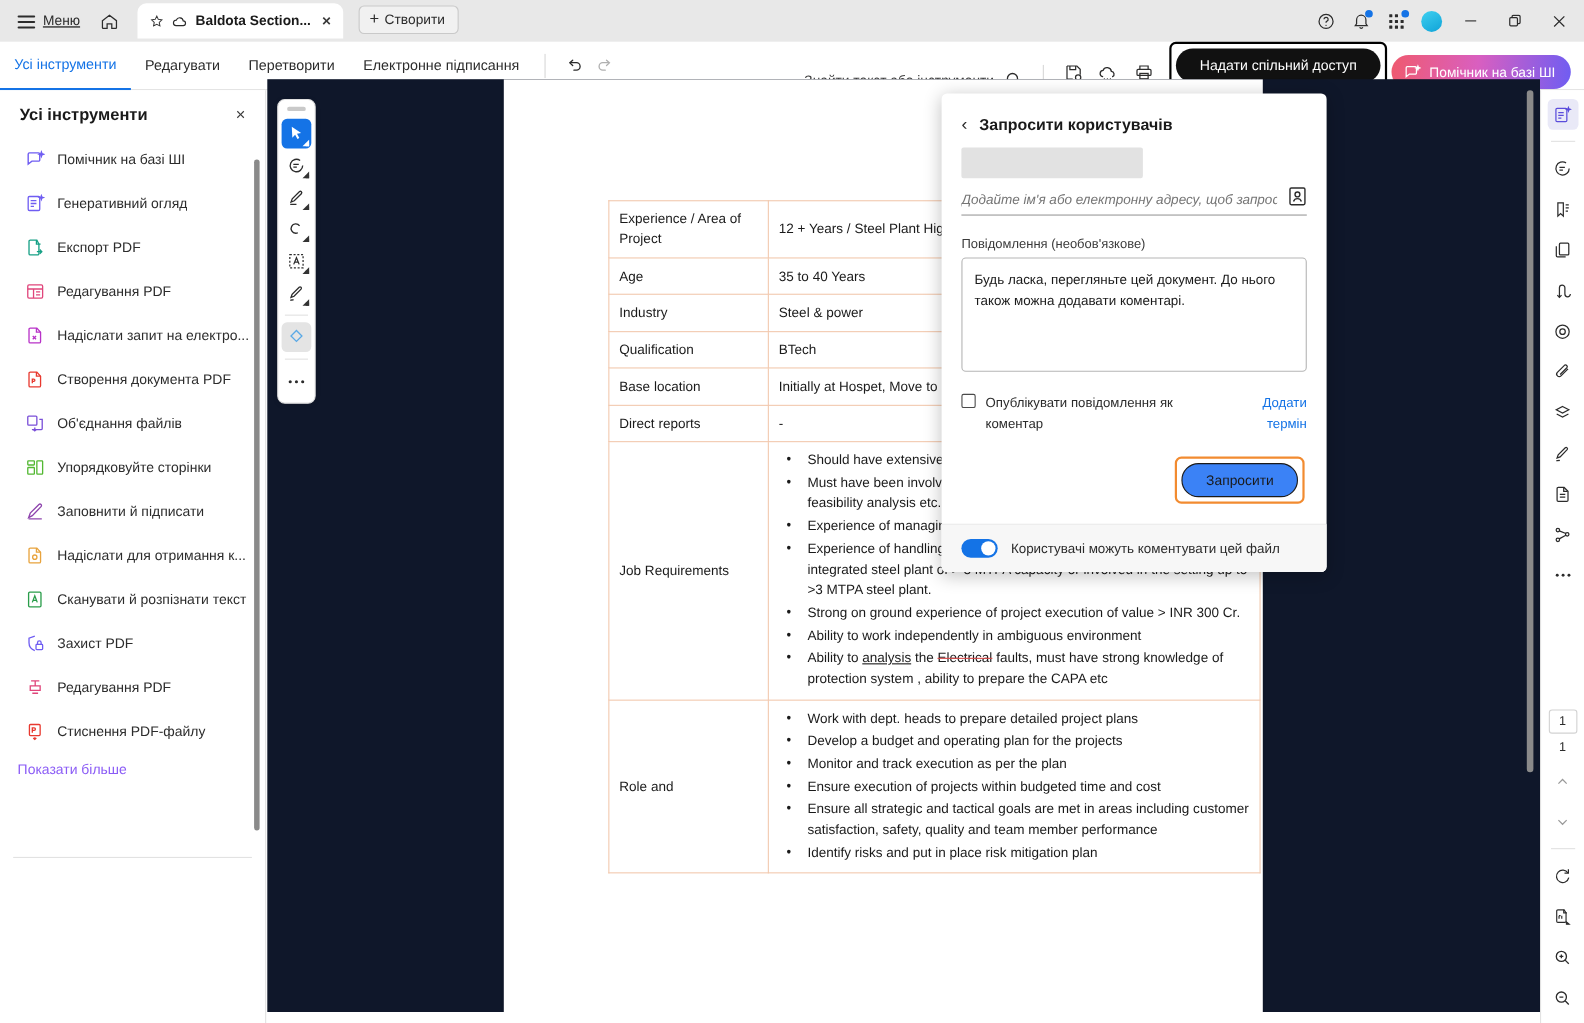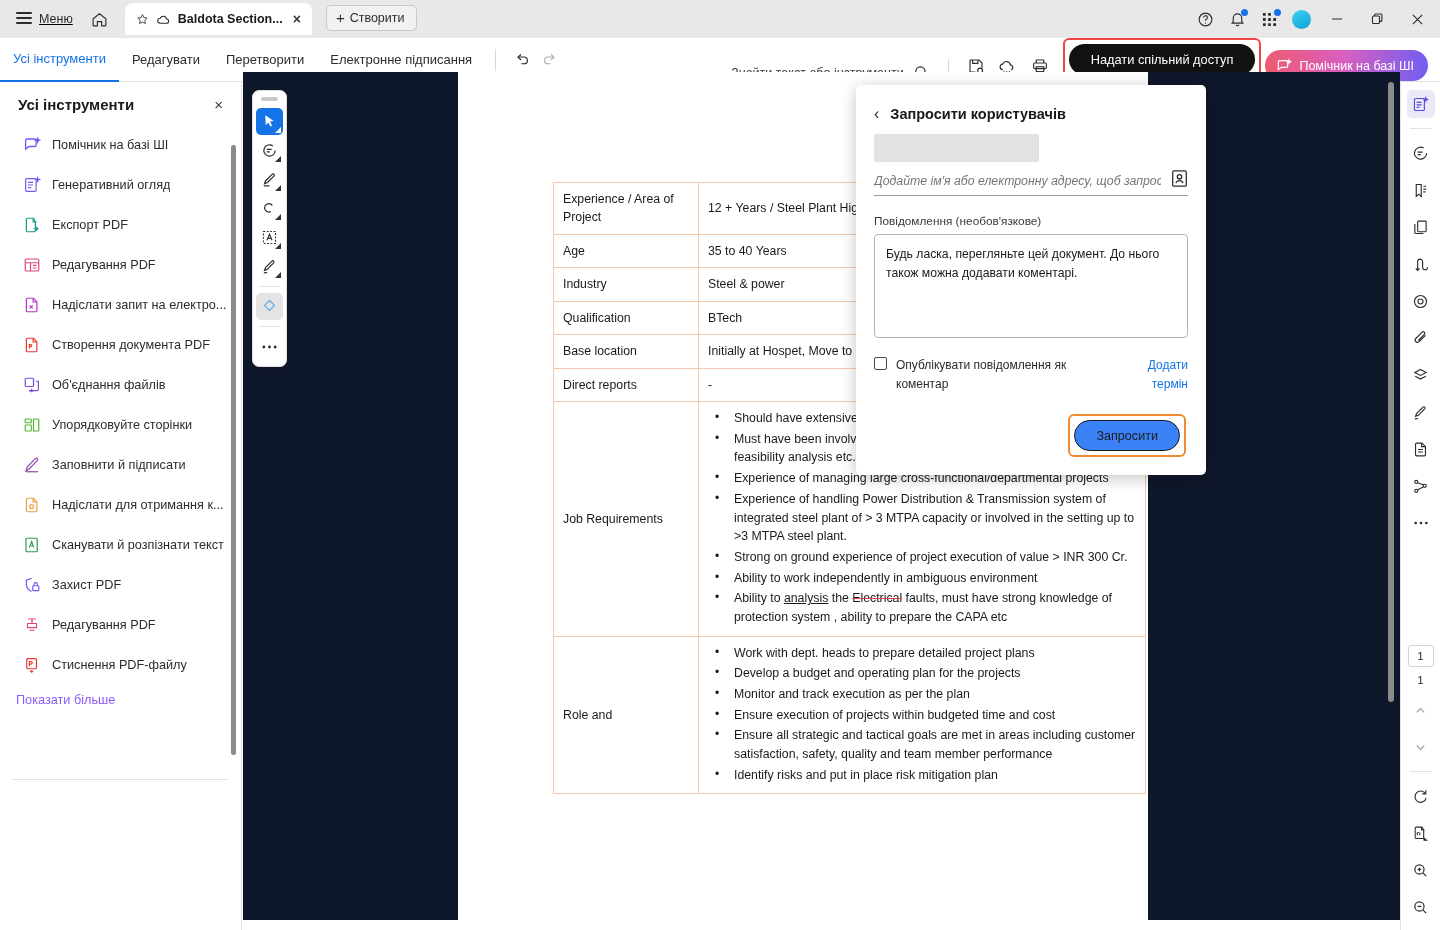--- a/index.html
+++ b/index.html
@@ -11,21 +11,21 @@
   }
   .app { position: relative; width: 1440px; height: 930px; }
 
   
   .tabstrip {
     position: absolute; left: 0; top: 0; width: 1440px; height: 38px;
     background: #e8e8e8;
     display: flex; align-items: flex-end;
   }
   .tab-left { display: flex; align-items: center; height: 38px; padding-left: 8px; gap: 4px; }
-  .menu-btn { display: flex; align-items: flex-start; gap: 7px; padding: 4px 8px; border-radius: 4px; cursor: pointer; text-decoration: underline; }
+  .menu-btn { display: flex; align-items: flex-end; gap: 7px; padding: 4px 8px; border-radius: 4px; cursor: pointer; text-decoration: underline; }
   .hamburger { width: 16px; height: 12px; display: flex; flex-direction: column; justify-content: space-between; }
   .hamburger i { display: block; height: 2px; background: #2c2c2c; border-radius: 1px; }
   .menu-label { font-size: 12.5px; color: #2c2c2c; }
   .home-btn { width: 30px; height: 30px; display: flex; align-items: center; justify-content: center; border-radius: 4px; cursor: pointer; }
   .doc-tab {
     height: 32px; min-width: 168px; background: #fff;
     border-radius: 8px 8px 0 0; display: flex; align-items: center;
     gap: 7px; padding: 0 8px 0 11px; margin-left: 6px; cursor: pointer; font-weight: bold;
   }
   .doc-tab .title { font-size: 12.5px; color: #1a1a1a; white-space: nowrap; max-width: 112px; overflow: hidden; }
@@ -57,21 +57,21 @@
   .tb-item {
     font-size: 13px; color: #2c2c2c; padding: 0 13px; height: 44px;
     display: flex; align-items: center; cursor: pointer; white-space: nowrap;
   }
   .tb-item.active { color: #1473e6; border-bottom: 2px solid #1473e6; font-weight: normal; }
   .tb-divider { width: 1px; height: 22px; background: #d8d8d8; margin: 0 10px; }
   .tb-iconbtn { width: 30px; height: 30px; display: flex; align-items: center; justify-content: center; border-radius: 4px; cursor: pointer; }
   .tb-right { position: absolute; right: 12px; display: flex; align-items: flex-end; gap: 2px; }
   .searchbox { display: flex; align-items: center; gap: 9px; cursor: pointer; padding-right: 6px; }
   .searchbox .ph { font-size: 12.5px; color: #3a3a3a; white-space: nowrap; }
-  .share-wrap { position: relative; padding: 4px; border: 2px solid #ef4444; border-radius: 6px; margin-left: 6px; }
+  .share-wrap { position: relative; padding: 4px; border: 2px solid #000000; border-radius: 6px; margin-left: 6px; }
   .share-btn {
     background: #111; color: #fff; border-radius: 17px; height: 31px;
     padding: 0 22px; display: flex; align-items: center; font-size: 12.8px;
     cursor: pointer; white-space: nowrap;
   }
   .ai-btn {
     background: linear-gradient(95deg, #ef5a6f 0%, #d95fc0 48%, #6f5df2 100%);
     color: #fff; border-radius: 17px; height: 31px; padding: 0 14px 0 11px;
     display: flex; align-items: center; gap: 7px; font-size: 12.5px;
     cursor: pointer; white-space: nowrap; margin-left: 2px;
@@ -627,20 +627,26 @@
         <span class="cb"></span>
         <span class="cb-lbl">Опублікувати повідомлення як коментар</span>
       </div>
       <span class="addterm">Додати термін</span>
     </div>
     <div class="invite-row">
       <div class="invite-wrap">
         <div class="invite-btn">Запросити</div>
       </div>
     </div>
+    <div class="dlg-foot">
+      <span class="toggle">
+          <span class="knob"></span>
+        </span>
+      <span class="foot-lbl">Користувачі можуть коментувати цей файл</span>
+    </div>
   </div>
 
   <div class="rightrail">
     <div class="rr-btn sel">
       <svg width="17" height="17" viewBox="0 0 24 24" fill="none" stroke="#5b4ddb" stroke-width="1.6">
           <rect x="3.5" y="3.5" width="14" height="17" rx="1.5"></rect>
           <path d="M6.5 9h7M6.5 12.5h7M6.5 16h4"></path>
           <path d="M19.5 2.5l.6 1.7 1.7.6-1.7.6-.6 1.7-.6-1.7-1.7-.6 1.7-.6z" fill="#5b4ddb"></path>
         </svg>
     </div>

